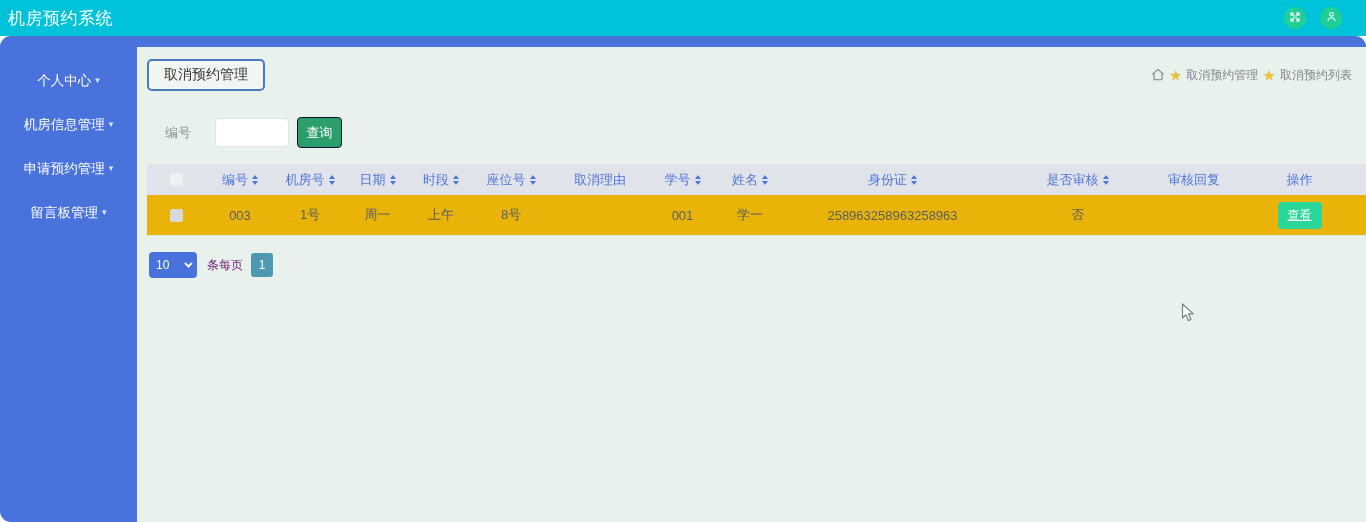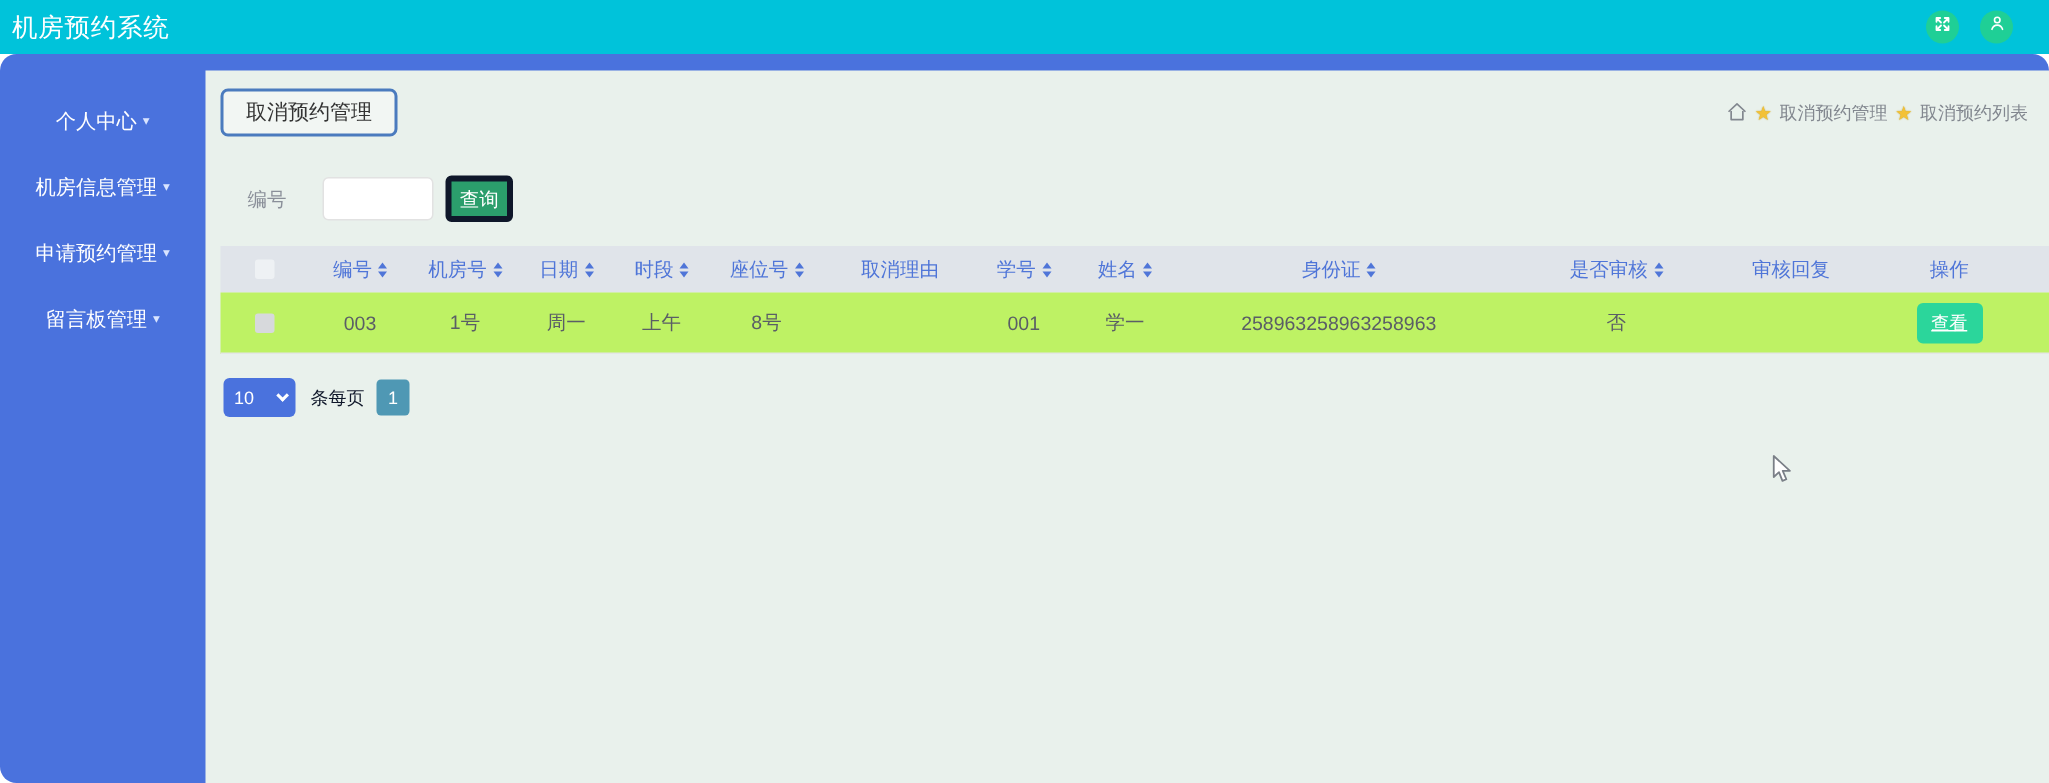--- a/index.html
+++ b/index.html
@@ -29,26 +29,26 @@
                 gap:5px; font-size:12px; color:#82878f; }
   .breadcrumb .star { color:#f3c136; font-size:13px; text-shadow:0 0 1px #b8930a; }
   .breadcrumb a { color:#82878f; text-decoration:none; cursor:pointer; }
 
   
   .search-row { margin-top:26px; display:flex; align-items:center; }
   .search-label { margin-left:18px; font-size:13px; color:#8a8f99; }
   .search-input { margin-left:24px; width:74px; height:29px; border:1px solid #e2e2e2;
                   border-radius:4px; background:#fff; outline:none; padding:0 6px; font-size:13px; }
   .search-btn { margin-left:8px; width:45px; height:31px; background:#2b9e6c; color:#fff;
-                border:4px solid #0f172a; border-radius:4px; font-size:13px; cursor:pointer; }
+                border:1px solid #0f172a; border-radius:4px; font-size:13px; cursor:pointer; }
 
   
   .table { margin-top:16px; width:100%; }
   .thead { display:flex; background:#e0e4ea; height:31px; align-items:center; }
-  .trow  { display:flex; background:#bef264; height:41px; 
+  .trow  { display:flex; background:#eab308; height:41px; 
            border-bottom:1px solid #e4e6e6; }
   .cell { display:flex; align-items:center; justify-content:center; flex:0 0 auto; }
   .th { font-size:13px; color:#4f75d8; gap:1px; cursor:pointer; }
   .td { font-size:13px; color:#5a5e66; }
   .cb { width:13px; height:13px; border-radius:2px; cursor:pointer; }
   .cb-head { background:#eef1f4; }
   .cb-row  { background:#d7d9dc; }
   .sort { display:inline-flex; flex-direction:column; gap:2px; margin-left:3px; }
   .sort i { display:block; width:0; height:0; border-left:3.5px solid transparent; border-right:3.5px solid transparent; }
   .sort .up   { border-bottom:4px solid #4f75d8; }
@@ -56,21 +56,21 @@
   .view-btn { background:#2bd69b; color:#fff; border:none; border-radius:4px;
               font-size:12px; padding:5px 10px; cursor:pointer;text-decoration:underline; }
 
   
   .pager { margin-top:16px; display:flex; align-items:center; margin-left:2px; }
   .pagesize { width:48px; height:26px; background:#4a72dd; border-radius:4px; color:#fff;
               font-size:12px; display:flex; align-items:center; justify-content:space-between;
               padding:0 7px; cursor:pointer; }
   .pagesize .chev { width:6px; height:6px; border-right:2px solid #fff; border-bottom:2px solid #fff;
                     transform:rotate(45deg) translateY(-2px); }
-  .pager-label { font-size:12px; color:#0f172a; margin:0 8px 0 10px; }
+  .pager-label { font-size:12px; color:#701a75; margin:0 8px 0 10px; }
   .page-btn { min-width:22px; height:24px; background:#4f98b4; color:#fff; border:none;
               border-radius:3px; font-size:12px; display:flex; align-items:center;
               justify-content:center; cursor:pointer; }
 
   .mouse-cursor { position:absolute; left:1044px; top:256px; pointer-events:none; }
 </style>
 </head>
 <body>
 
 <div class="topbar">

